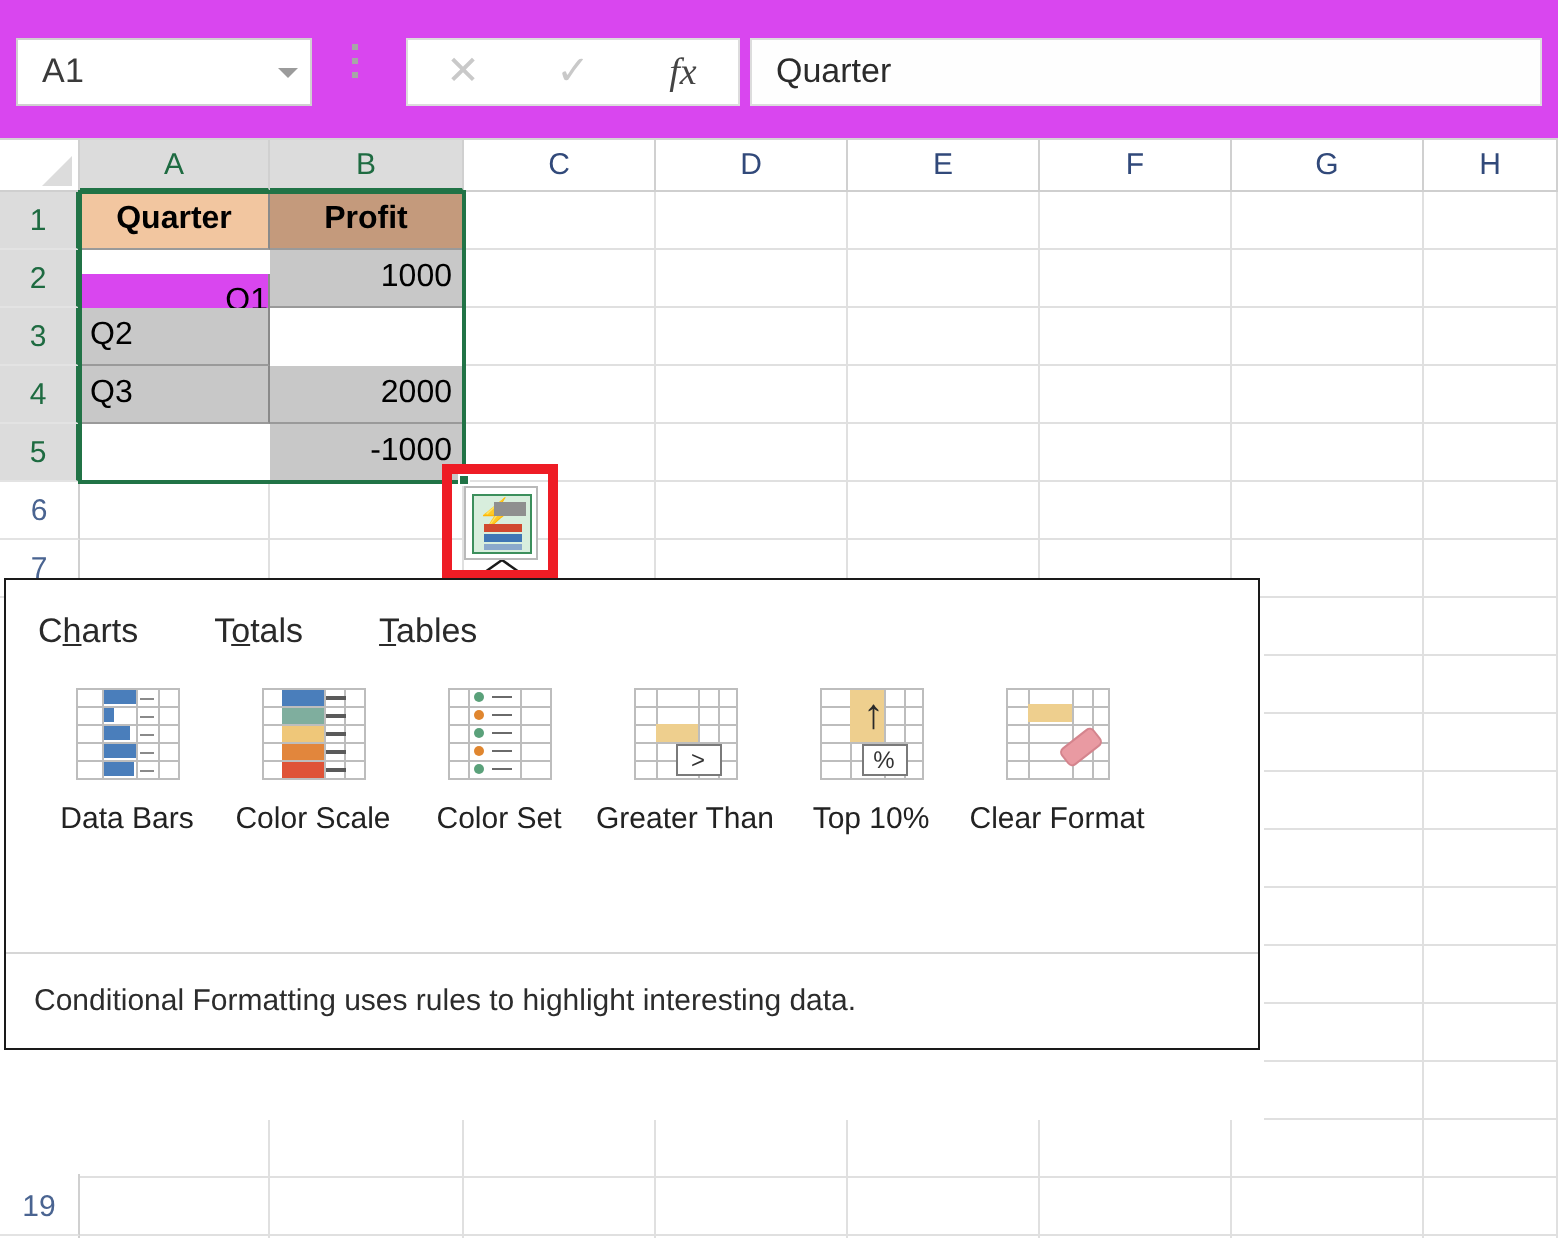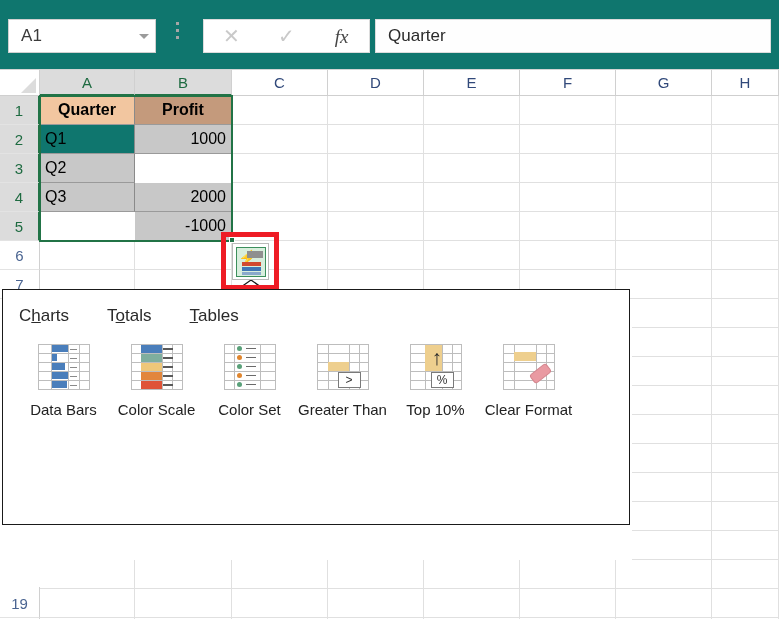--- a/index.html
+++ b/index.html
@@ -8,21 +8,21 @@
     width: 779px; height: 619px;
     background: #ffffff;
     font-family: "Liberation Sans", sans-serif;
     overflow: hidden;
   }
   #app { position: relative; width: 779px; height: 619px; background: #fff; }
 
   
   .formula-strip {
     position: absolute; left: 0; top: 0; width: 779px; height: 70px;
-    background: #0f766e; border-bottom: 1px solid #d4d4d4;
+    background: #d946ef; border-bottom: 1px solid #d4d4d4;
   }
   .name-box {
     position: absolute; left: 8px; top: 19px; width: 148px; height: 34px;
     border: 1px solid #d0d0d0; background: #fff;
     display: flex; align-items: center; padding: 0 6px 0 12px;
   }
   .name-box-text {
     flex: 1; font-size: 17px; color: #3a3a3a; letter-spacing: .2px;
   }
   .nb-caret {
@@ -409,21 +409,21 @@
       <div class="gcell" style="left:576px; top:522px; width:96px; height:29px;"></div>
       <div class="gcell" style="left:672px; top:522px; width:67px; height:29px;"></div>
 
       <div class="dcell hdr" style="left:0px;  top:0px; width:95px; height:29px; background:#f2c6a0;">
         <span>Quarter</span>
       </div>
       <div class="dcell hdr" style="left:95px; top:0px; width:97px; height:29px; background:#c49a7c;">
         <span>Profit</span>
       </div>
 
-      <div class="dcell txt" style="left:0px;  top:29px; width:95px; height:29px; background:#0f766e;">
+      <div class="dcell txt" style="left:0px;  top:41px; width:95px; height:29px; background:#d946ef;justify-content:flex-end;">
         <span>Q1</span>
       </div>
       <div class="dcell num" style="left:95px; top:29px; width:97px; height:29px; background:#c8c8c8;">
         <span>1000</span>
       </div>
 
       <div class="dcell txt" style="left:0px;  top:58px; width:95px; height:29px; background:#c8c8c8;">
         <span>Q2</span>
       </div>
 
@@ -621,15 +621,18 @@
               <span class="vl" style="left:43px;"></span>
             <span class="vl" style="left:51px;"></span>
           </div>
           <span class="cf-fill"></span>
           <span class="cf-eraser"></span>
         </div>
         <div class="qa-opt-label">Clear Format</div>
       </div>
     </div>
 
+    <div class="qa-desc">
+      <span>Conditional Formatting uses rules to highlight interesting data.</span>
+    </div>
   </div>
 
 </div>
 
 </body></html>

